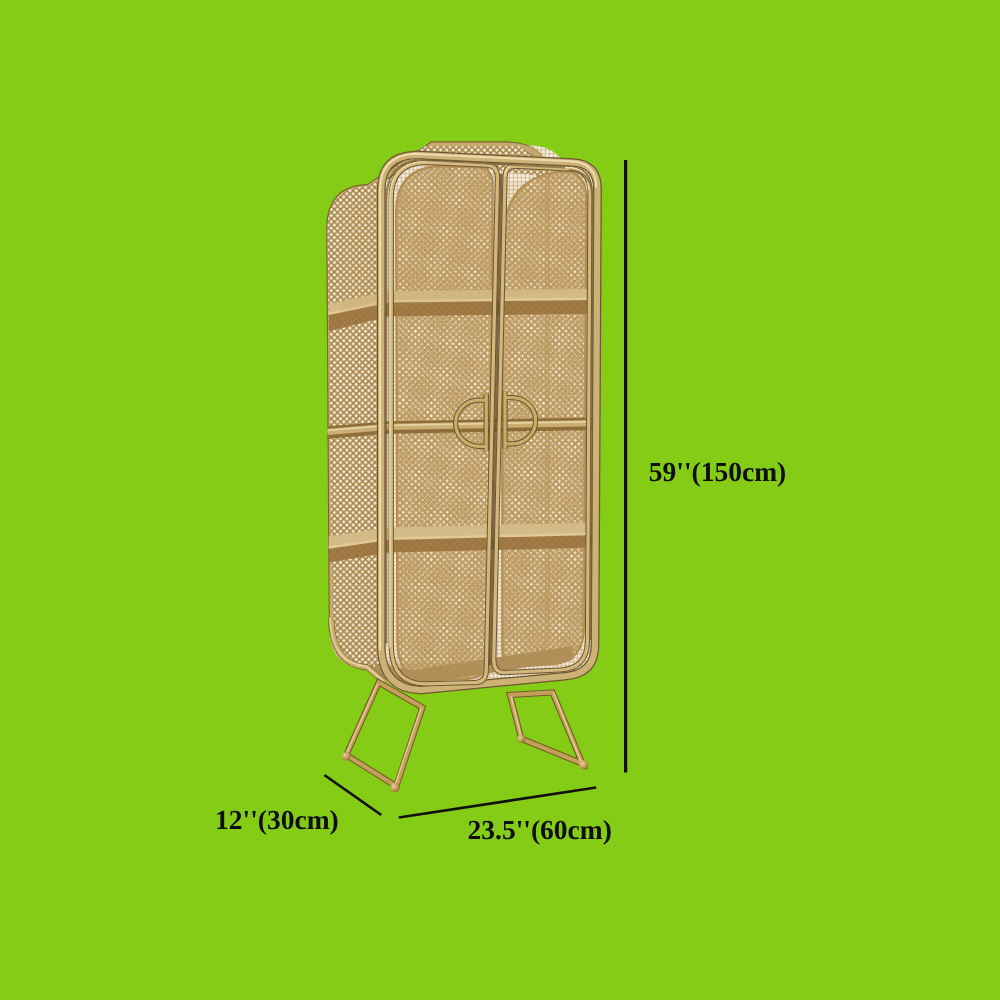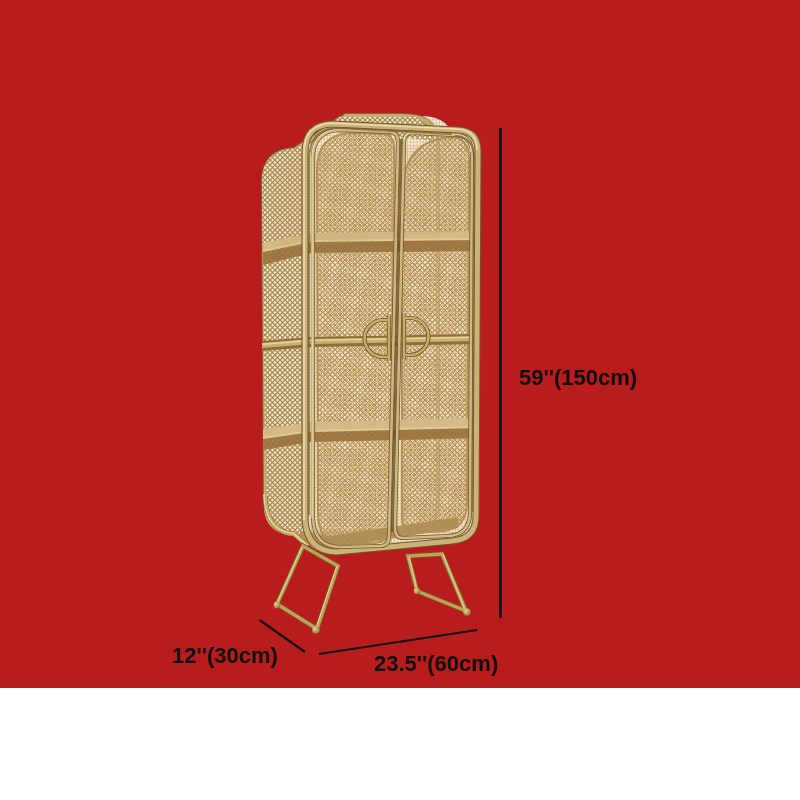--- a/index.html
+++ b/index.html
@@ -1,17 +1,17 @@
 <!DOCTYPE html>
 <html><head>
 <meta charset="utf-8">
 <style>
   html,body{margin:0;padding:0;background:#ffffff;}
-  #stage{width:800px;height:688px;position:relative;background:#b91c1c;
-    font-family:Liberation Sans, sans-serif;}
+  #stage{width:800px;height:800px;position:relative;background:#84cc16;
+    font-family:Liberation Serif, serif;}
 </style>
 </head>
 <body>
 <div id="stage">
 <svg width="800" height="800" viewBox="0 0 800 800">
 <defs>
   <pattern id="meshBack" width="3.2" height="3.2" patternUnits="userSpaceOnUse">
     <rect width="3.2" height="3.2" fill="#f7f1e1"></rect>
     <path d="M1.1,0 L1.1,3.2 M0,1.4 L3.2,1.4" stroke="#d6bb8c" stroke-width="0.85" fill="none"></path>
   </pattern>

